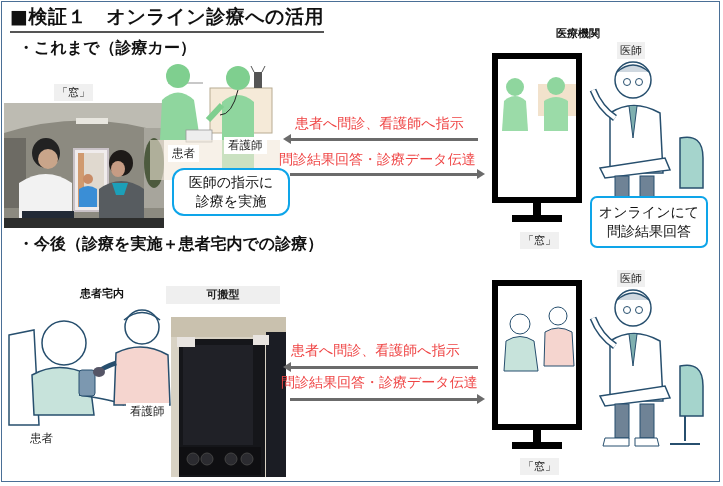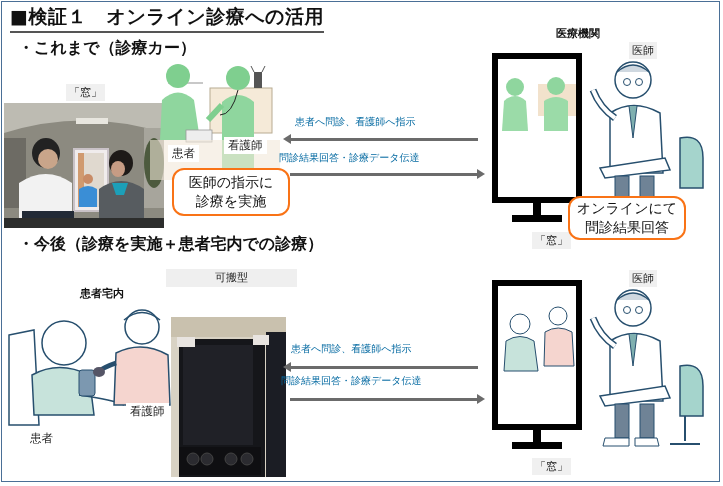--- a/index.html
+++ b/index.html
@@ -1,29 +1,29 @@
 <!DOCTYPE html>
 <html><head>
 <meta charset="utf-8">
 <style>
   * { box-sizing: border-box; margin: 0; padding: 0; }
   body { width: 723px; height: 486px; background: #ffffff; font-family: "DejaVu Sans", "Liberation Sans", sans-serif; position: relative; overflow: hidden; }
   .frame { position: absolute; left: 1px; top: 1px; width: 719px; height: 481px; border: 1.5px solid #4a6f96; background: #fff; }
   .title { position: absolute; left: 10px; top: 4px; font-size: 19px; font-weight: bold; color: #111; border-bottom: 2px solid #555; padding-bottom: 1px; letter-spacing: 0.5px; }
   .section { position: absolute; font-size: 16px; font-weight: bold; color: #111; }
-  .label-box { position: absolute; background: #f0f0f0; font-size: 11px; color: #222; padding: 1px 3px; white-space: nowrap; margin-left: 12px; }
+  .label-box { position: absolute; background: #f0f0f0; font-size: 11px; color: #222; padding: 1px 3px; white-space: nowrap; }
   .big-label { position: absolute; font-size: 11px; font-weight: bold; color: #111; }
-  .arrow-text { position: absolute; font-size: 10px; color: #0369a1; white-space: nowrap; }
+  .arrow-text { position: absolute; font-size: 14px; color: #ef4444; white-space: nowrap; }
   .arrow { position: absolute; height: 3px; background: #6b6b6b; }
   .arrow.left::before { content: ""; position: absolute; left: -7px; top: -4px; border-right: 8px solid #6b6b6b; border-top: 5.5px solid transparent; border-bottom: 5.5px solid transparent; }
   .arrow.right::after { content: ""; position: absolute; right: -7px; top: -4px; border-left: 8px solid #6b6b6b; border-top: 5.5px solid transparent; border-bottom: 5.5px solid transparent; }
   .monitor { position: absolute; border: 6px solid #000; background: #fff; }
   .stand-neck { position: absolute; width: 8px; background: #000; }
   .stand-base { position: absolute; height: 7px; background: #000; }
-  .bubble { position: absolute; border: 2px solid #f97316; border-radius: 12px; background: #fff; font-size: 14px; color: #111; text-align: center; line-height: 19px; display: flex; flex-direction: column; justify-content: center; }
+  .bubble { position: absolute; border: 2px solid #0ea5e9; border-radius: 12px; background: #fff; font-size: 14px; color: #111; text-align: center; line-height: 19px; display: flex; flex-direction: column; justify-content: center; }
   .photo { position: absolute; overflow: hidden; }
   .illus { position: absolute; }
   .small-label { position: absolute; background: #fff; font-size: 11.5px; color: #222; padding: 1px 4px; }
   .sys-label { position: absolute; background: #efefef; font-size: 11px; color: #222; text-align: center; line-height: 14px; padding: 2px 4px; }
 </style>
 </head>
 <body>
 
 <div class="frame"></div>
 
@@ -115,30 +115,30 @@
     <path d="M25 115 L25 55 Q48 40 75 55 L78 115 Z" fill="#fff" stroke="#274f6e" stroke-width="1.5"></path>
     <path d="M44 48 L48 80 L52 48" fill="#7fb0b0" stroke="#274f6e"></path>
     <path d="M30 60 Q15 50 8 32" stroke="#274f6e" stroke-width="7" fill="none"></path>
     <path d="M30 60 Q15 50 8 32" stroke="#fff" stroke-width="4" fill="none"></path>
     <path d="M15 110 L80 100 L85 112 L20 120 Z" fill="#fff" stroke="#274f6e" stroke-width="1.5"></path>
     <rect x="30" y="118" width="14" height="24" fill="#6f8396" stroke="#274f6e"></rect>
     <rect x="55" y="118" width="14" height="24" fill="#6f8396" stroke="#274f6e"></rect>
   </svg>
 </div>
 
-<div class="bubble" style="left:568px; top:196px; width:118px; height:44px;">
+<div class="bubble" style="left:590px; top:196px; width:118px; height:52px;border-radius:7px;">
   <span>オンラインにて</span>
   <span>問診結果回答</span>
 </div>
 
 <div class="section" style="left:18px; top:234px;">・今後（診療を実施＋患者宅内での診療）</div>
 
 <div class="big-label" style="left:80px; top:286px;">患者宅内</div>
 
-<div class="sys-label" style="left:166px; top:269px; width:131px;">
+<div class="sys-label" style="left:166px; top:286px; width:114px;font-weight:bold;">
   <div>可搬型</div>
 </div>
 
 <div class="illus" style="left:4px; top:305px; width:170px; height:130px;">
   <svg width="170" height="130" viewBox="0 0 170 130">
     <path d="M5 30 L30 25 L35 120 L5 120 Z" fill="#fff" stroke="#274f6e" stroke-width="1.5"></path>
     <circle cx="60" cy="38" r="22" fill="#fff" stroke="#274f6e" stroke-width="1.5"></circle>
     <path d="M30 110 L28 70 Q55 55 85 70 L90 110 Z" fill="#c7e3db" stroke="#274f6e" stroke-width="1.5"></path>
     <path d="M75 90 Q110 95 120 100" stroke="#274f6e" stroke-width="1.5" fill="none"></path>
     <rect x="75" y="65" width="16" height="26" rx="3" fill="#7c98b0" stroke="#274f6e"></rect>

